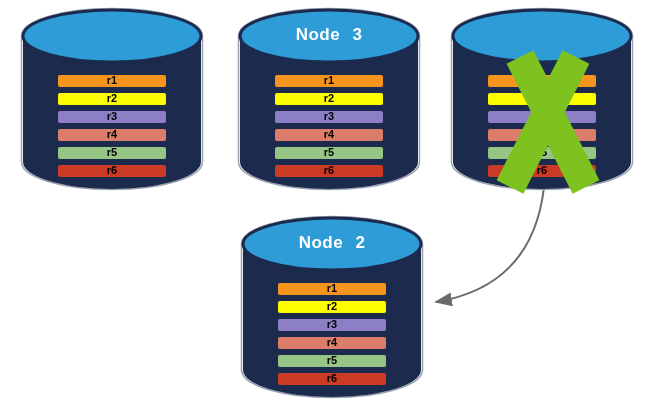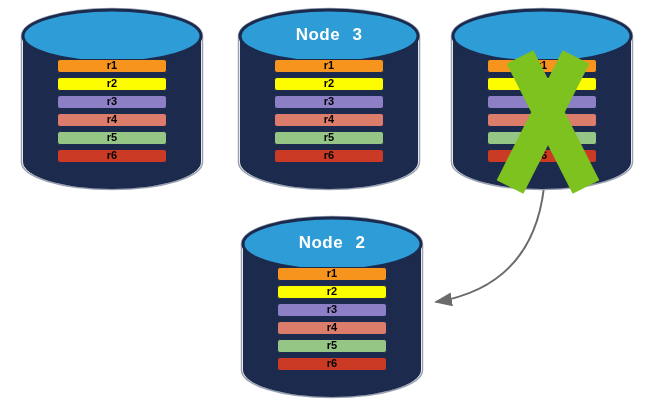--- a/index.html
+++ b/index.html
@@ -12,21 +12,21 @@
   .node .cyl { position:absolute; left:0; top:0; }
   .cyl-outline { fill:none; stroke:#99a1b1; stroke-width:1.5; }
   .cyl-body    { fill:var(--cylinder_body); stroke:none; }
   .cyl-top     { fill:var(--cylinder_top); stroke:var(--cylinder_body); stroke-width:3; }
   .node-title {
     position:absolute; left:0; top:20px; width:100%; text-align:center;
     color:var(--node_label_text); font-size:17px; font-weight:bold;
     word-spacing:7px; letter-spacing:0.5px; white-space:pre;
   }
   .bars {
-    position:absolute; left:37px; top:54px; width:110px;
+    position:absolute; left:37px; top:69px; width:110px;
     display:flex; flex-direction:column; gap:4px;
   }
   .bar {
     box-sizing:border-box; height:14px; border:1.5px solid var(--cylinder_body);
     border-radius:3px; text-align:center; font-size:11px; font-weight:bold;
     color:var(--bar_label_text); line-height:11px;
   }
   .x-overlay { position:absolute; left:0; top:0; z-index:3; pointer-events:none; }
 </style>
 </head>

